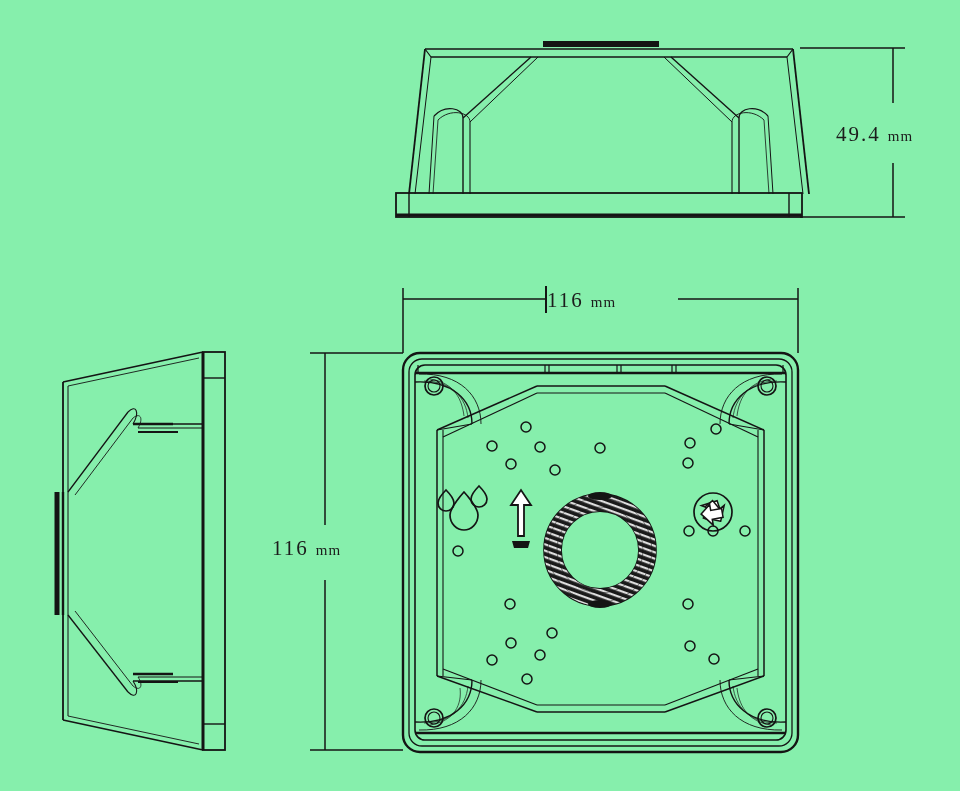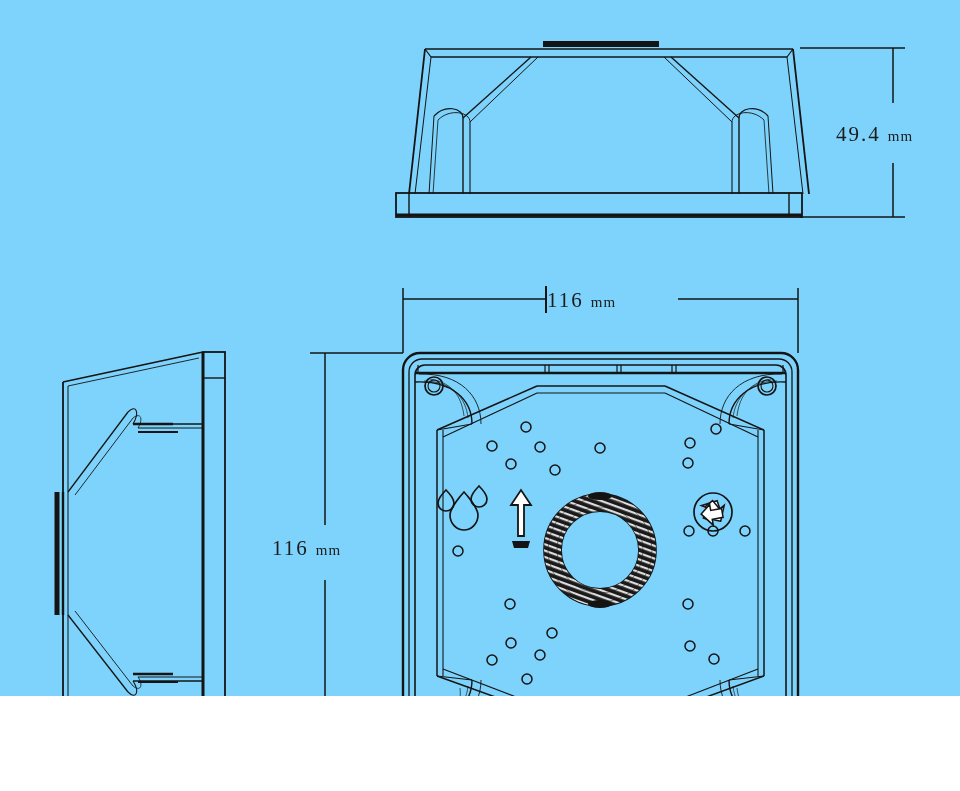--- a/index.html
+++ b/index.html
@@ -7,22 +7,22 @@
     margin: 0;
     padding: 0;
     background: #ffffff;
   }
   body {
     font-family: "Liberation Serif", serif;
   }
   #sheet {
     position: relative;
     width: 960px;
-    height: 696px;
-    background: #7dd3fc;
+    height: 791px;
+    background: #86efac;
     overflow: hidden;
   }
   #sheet svg {
     position: absolute;
     top: 0;
     left: 0;
   }
   .dim-label {
     position: absolute;
     font-family: "Liberation Serif", serif;

